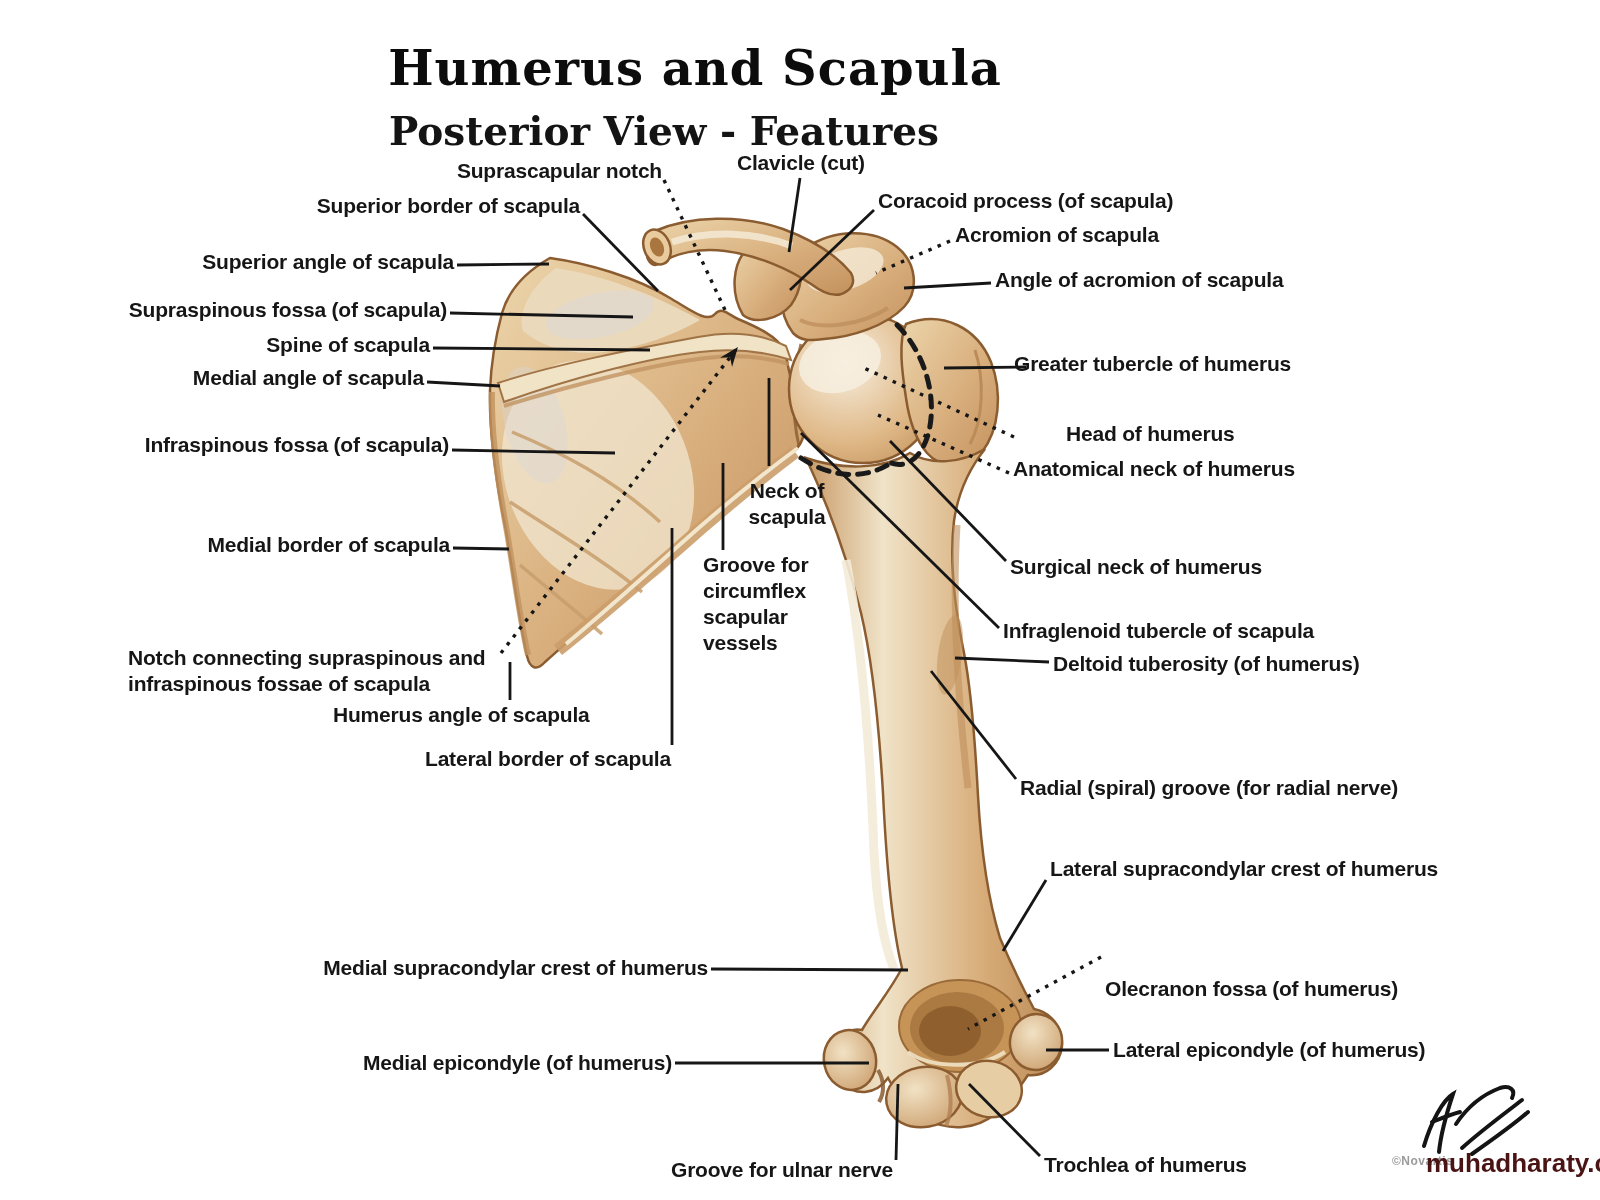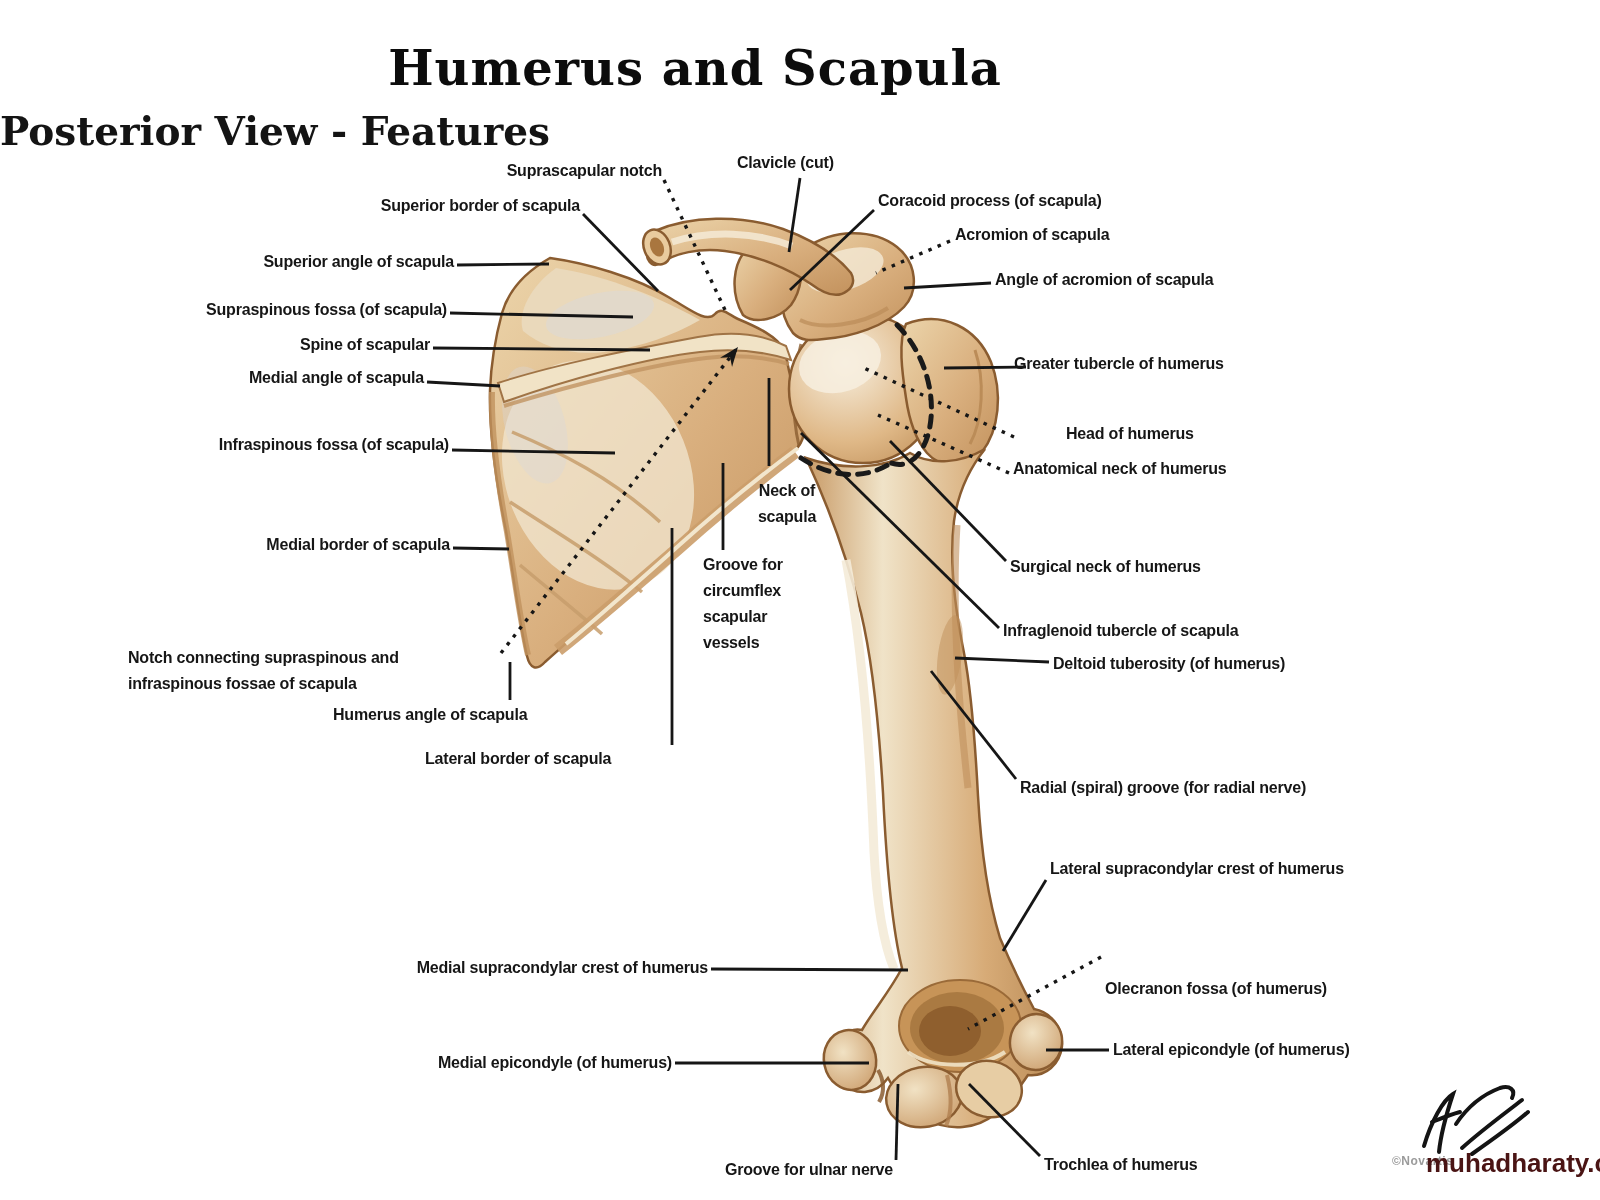--- a/index.html
+++ b/index.html
@@ -3,24 +3,24 @@
 <meta charset="utf-8">
 <style>
   html,body{margin:0;padding:0;background:#ffffff;}
   body{width:1600px;height:1200px;position:relative;overflow:hidden;
        font-family:"Liberation Sans","DejaVu Sans",sans-serif;}
   #stage{position:absolute;left:0;top:0;width:1600px;height:1200px;}
   #bones-svg{position:absolute;left:0;top:0;}
   .page-title{position:absolute;left:0;top:40px;width:1390px;text-align:center;
       font-family:"DejaVu Serif","Liberation Serif",serif;font-weight:700;
       font-size:48px;color:#0c0c0c;letter-spacing:1px;}
-  .page-subtitle{position:absolute;left:0;top:108px;width:1328px;text-align:left;
+  .page-subtitle{position:absolute;left:0;top:108px;width:1328px;text-align:center;
       font-family:"DejaVu Serif","Liberation Serif",serif;font-weight:600;
       font-size:39px;color:#141414;}
-  .anat-label{position:absolute;font-size:16px;font-weight:600;line-height:26px;
+  .anat-label{position:absolute;font-size:21px;font-weight:600;line-height:26px;
       color:#161616;white-space:pre-line;letter-spacing:-0.2px;}
   .leader{stroke:#161616;stroke-width:2.8;fill:none;}
   .leader.dotted{stroke-dasharray:3.5 6.5;stroke-width:3.4;}
   .dashline{stroke:#1a1a1a;stroke-width:5;fill:none;stroke-dasharray:11 9;stroke-linecap:round;}
   .wm-attr{position:absolute;left:1392px;top:1154px;font-size:12px;font-weight:700;
       color:#9b9b9b;letter-spacing:0.5px;}
   .wm-site{position:absolute;left:1426px;top:1148px;font-size:26px;font-weight:700;
       color:#4a1414;}
 </style>
 </head>
@@ -181,21 +181,21 @@
 
   <div id="label-layer">
       <div class="anat-label" style="top: 158px; right: 938px; text-align: right;">Suprascapular notch</div>
       <div class="anat-label" style="top: 150px; left: 737px;">Clavicle (cut)</div>
       <div class="anat-label" style="top: 193px; right: 1020px; text-align: right;">Superior border of scapula</div>
       <div class="anat-label" style="top: 188px; left: 878px;">Coracoid process (of scapula)</div>
       <div class="anat-label" style="top: 222px; left: 955px;">Acromion of scapula</div>
       <div class="anat-label" style="top: 249px; right: 1146px; text-align: right;">Superior angle of scapula</div>
       <div class="anat-label" style="top: 267px; left: 995px;">Angle of acromion of scapula</div>
       <div class="anat-label" style="top: 297px; right: 1153px; text-align: right;">Supraspinous fossa (of scapula)</div>
-      <div class="anat-label" style="top: 332px; right: 1170px; text-align: right;">Spine of scapular</div>
+      <div class="anat-label" style="top: 332px; right: 1170px; text-align: right;">Spine of scapula</div>
       <div class="anat-label" style="top: 351px; left: 1014px;">Greater tubercle of humerus</div>
       <div class="anat-label" style="top: 365px; right: 1176px; text-align: right;">Medial angle of scapula</div>
       <div class="anat-label" style="top: 421px; left: 1018px; margin-left: 48px;">Head of humerus</div>
       <div class="anat-label" style="top: 432px; right: 1151px; text-align: right;">Infraspinous fossa (of scapula)</div>
       <div class="anat-label" style="top: 456px; left: 1013px;">Anatomical neck of humerus</div>
       <div class="anat-label" style="top: 478px; left: 787px; transform: translateX(-50%); text-align: center;">Neck of
 scapula</div>
       <div class="anat-label" style="top: 554px; left: 1010px;">Surgical neck of humerus</div>
       <div class="anat-label" style="top: 532px; right: 1150px; text-align: right;">Medial border of scapula</div>
       <div class="anat-label" style="top: 552px; left: 703px;">Groove for

